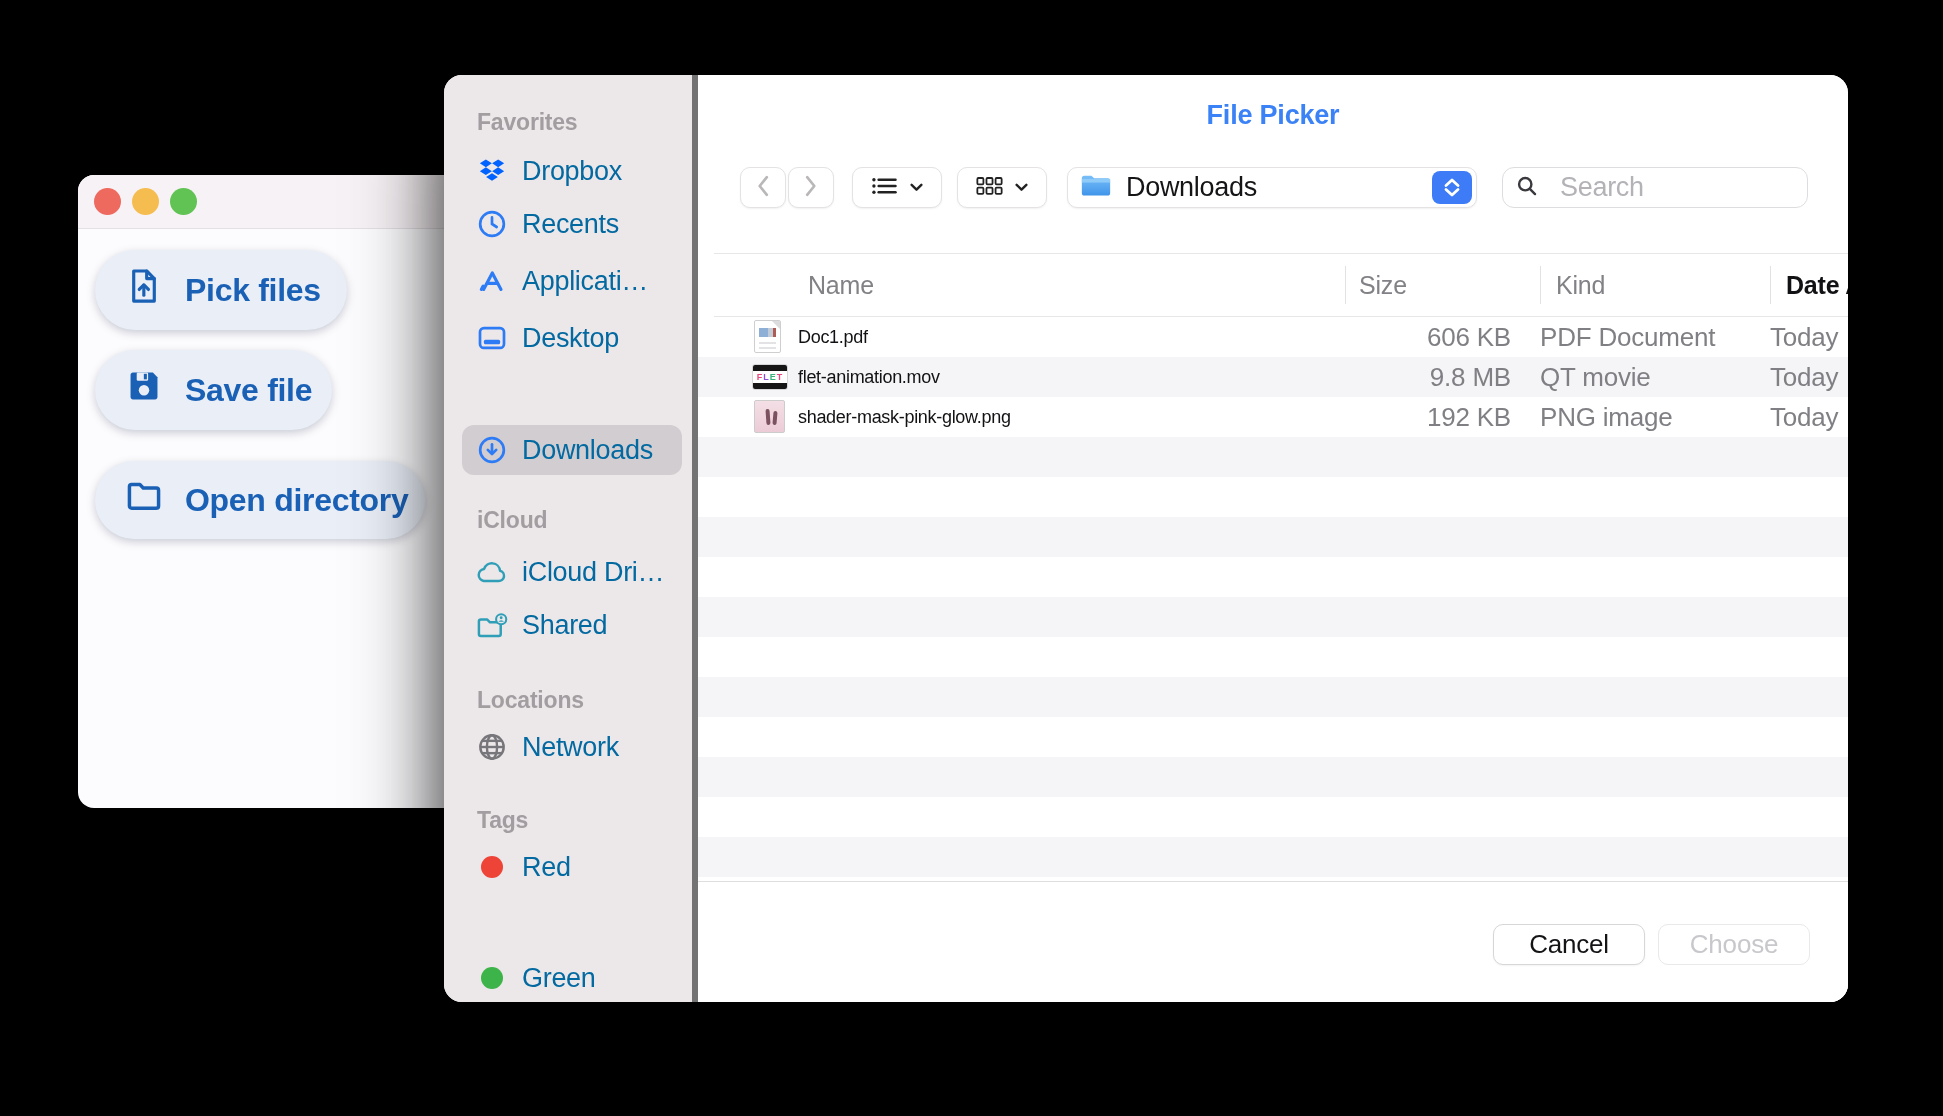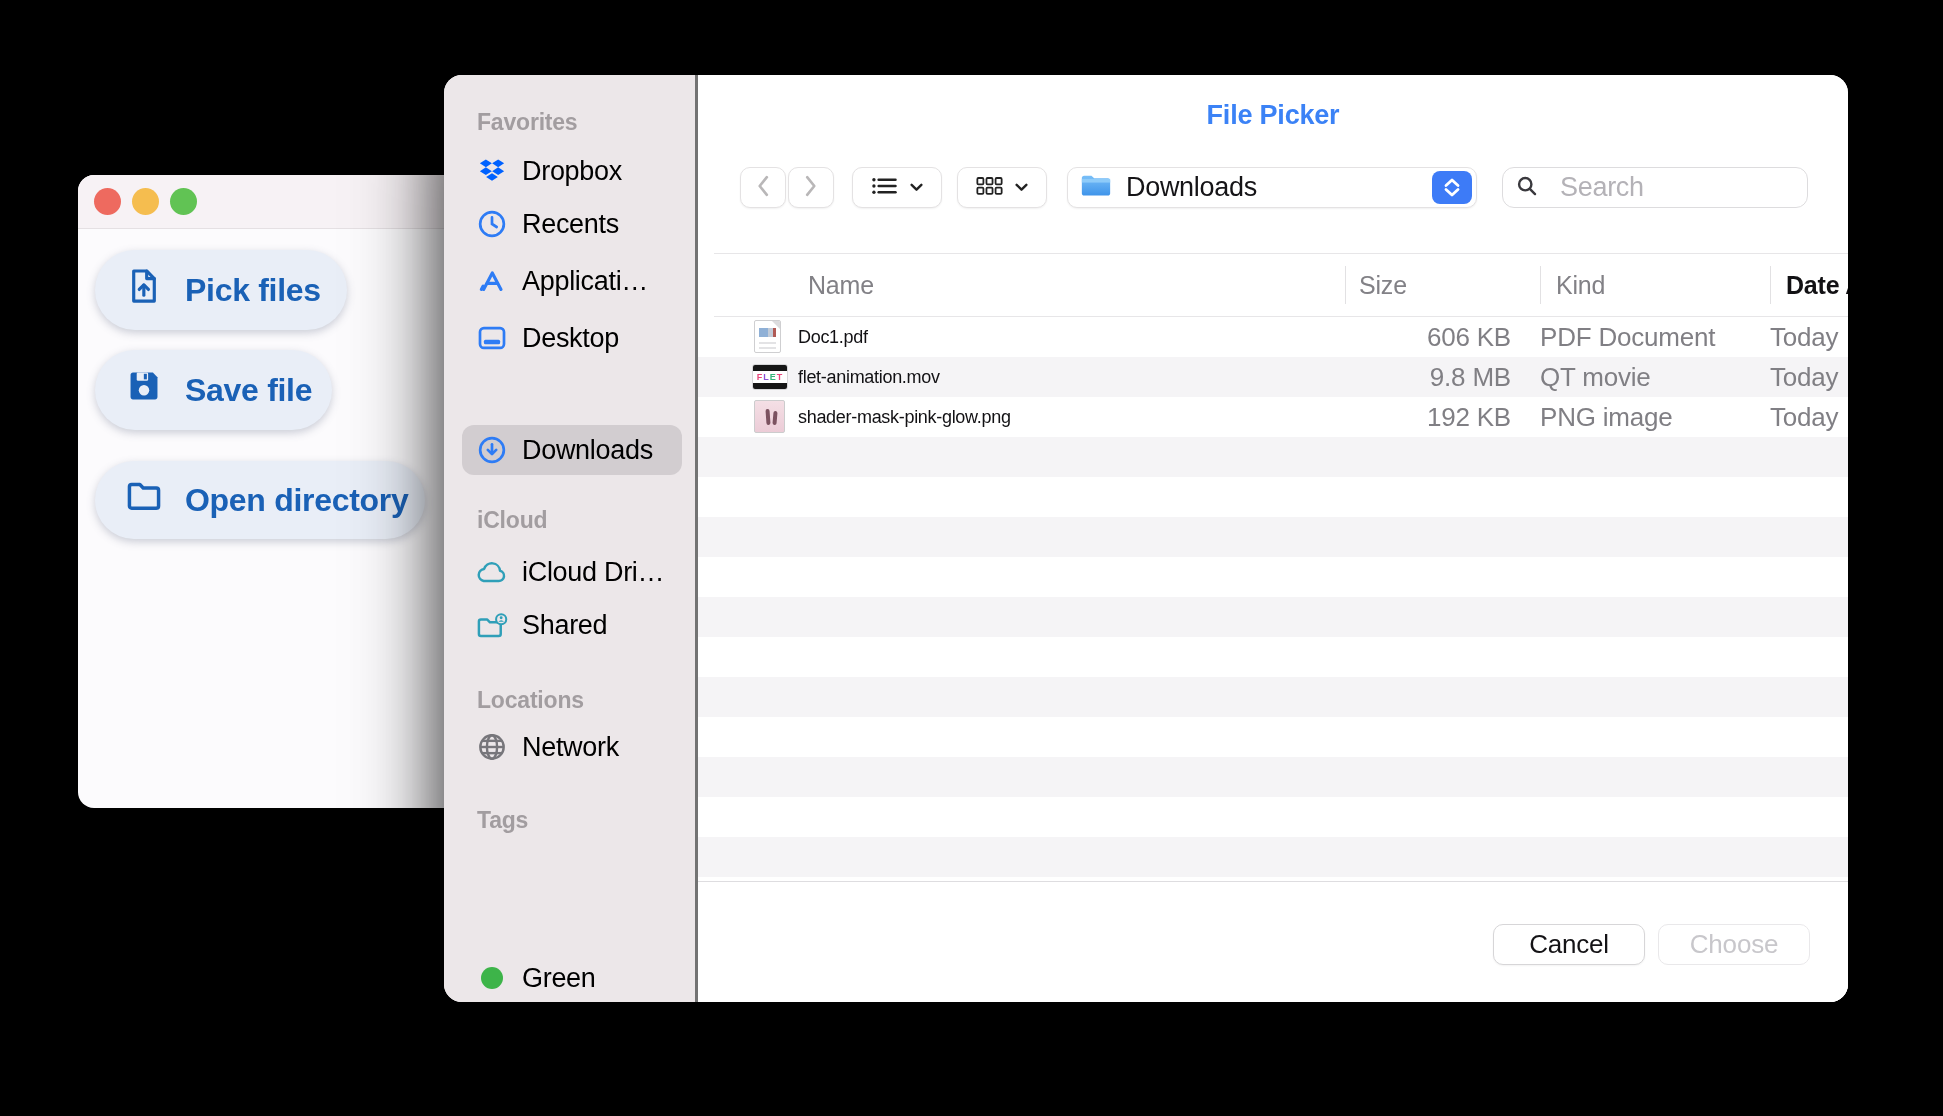--- a/index.html
+++ b/index.html
@@ -23,28 +23,28 @@
   #btn-open{top:286px;height:78px;width:330px;text-align:right;}
   .flet-btn svg{flex:none;}
 
   
   .dialog{position:absolute;left:444px;top:75px;width:1404px;height:927px;border-radius:18px;
     background:#fff;overflow:hidden;
     box-shadow:0 30px 90px rgba(0,0,0,.65),0 0 60px rgba(0,0,0,.35);}
 
   
   .sidebar{position:absolute;left:0;top:0;width:254px;height:100%;background:#ece7e9;
-    border-right:3px solid #737373;box-sizing:border-box;}
+    border-right:6px solid #737373;box-sizing:border-box;}
   .sec-title{position:absolute;left:33px;font-size:23px;font-weight:700;color:#a29da0;
     letter-spacing:-0.2px;line-height:26px;}
   .side-item{position:absolute;left:18px;width:220px;height:50px;display:flex;align-items:center;
     padding-left:13px;gap:13px;border-radius:12px;box-sizing:border-box;cursor:pointer;}
   .side-item.selected{background:#d2cdd0;}
   .s-icon{width:34px;height:34px;display:flex;align-items:center;justify-content:center;flex:none;}
-  .s-lbl{font-size:27px;color:#000000;letter-spacing:-0.3px;white-space:nowrap;}
+  .s-lbl{font-size:27px;color:#0369a1;letter-spacing:-0.3px;white-space:nowrap;}
   .tagdot{width:22px;height:22px;border-radius:50%;}
 
   
   .content{position:absolute;left:254px;top:0;width:1150px;height:927px;background:#fff;}
   .dlg-title{position:absolute;top:25px;left:0;width:100%;text-align:center;font-size:27px;
     font-weight:600;color:#3b82f6;letter-spacing:-0.2px;}
 
   .tb-btn{position:absolute;top:92px;height:41px;background:#fff;border:1px solid #e4e2e3;
     border-radius:10px;box-shadow:0 1px 2px rgba(0,0,0,.06);display:flex;align-items:center;
     justify-content:center;box-sizing:border-box;cursor:pointer;padding:0;gap:12px;}
@@ -257,20 +257,26 @@
             <path d="M2.3 10h15.4"></path>
               <path d="M3.4 5.9h13.2"></path>
               <path d="M3.4 14.1h13.2"></path>
           </svg>
         </span>
         <span class="s-lbl">Network</span>
       </div>
 
       <div class="sec-title" style="top:732px">Tags</div>
 
+      <div class="side-item" style="top:767px">
+        <span class="s-icon">
+            <span class="tagdot" style="background:#ee4437"></span>
+          </span>
+        <span class="s-lbl">Red</span>
+      </div>
       <div class="side-item" style="top:878px">
         <span class="s-icon">
             <span class="tagdot" style="background:#3db449"></span>
           </span>
         <span class="s-lbl">Green</span>
       </div>
     </aside>
 
     <main class="content">
       <div class="dlg-title">File Picker</div>

